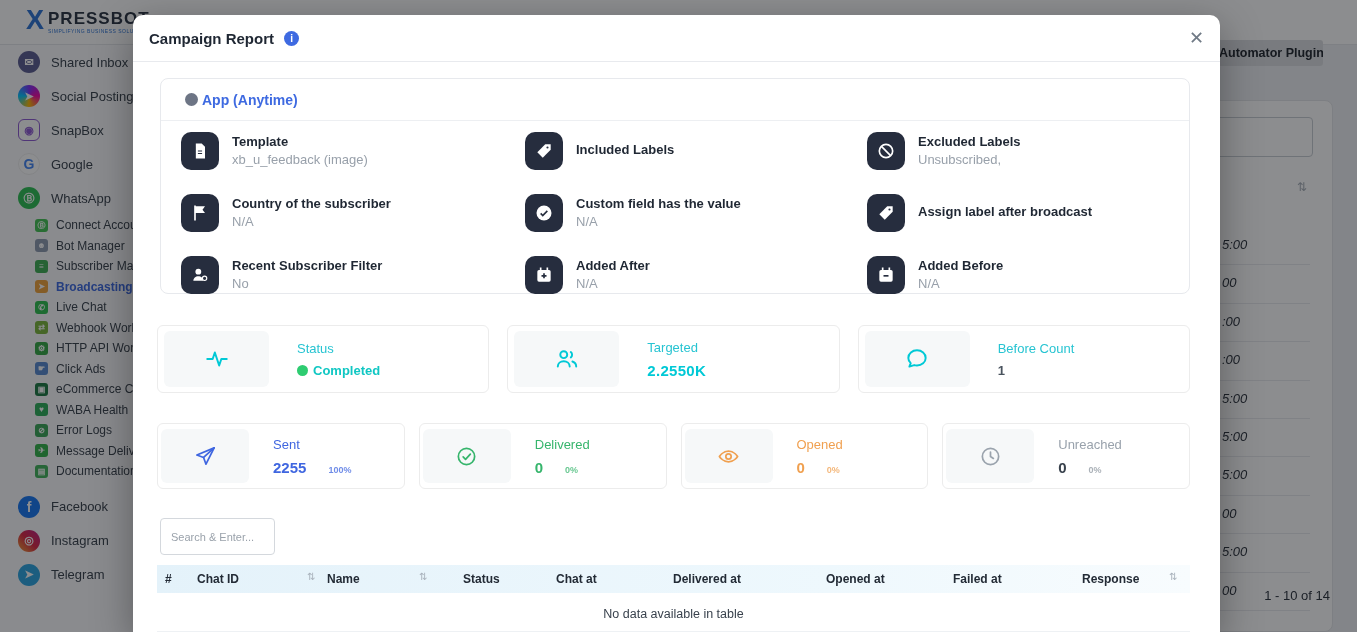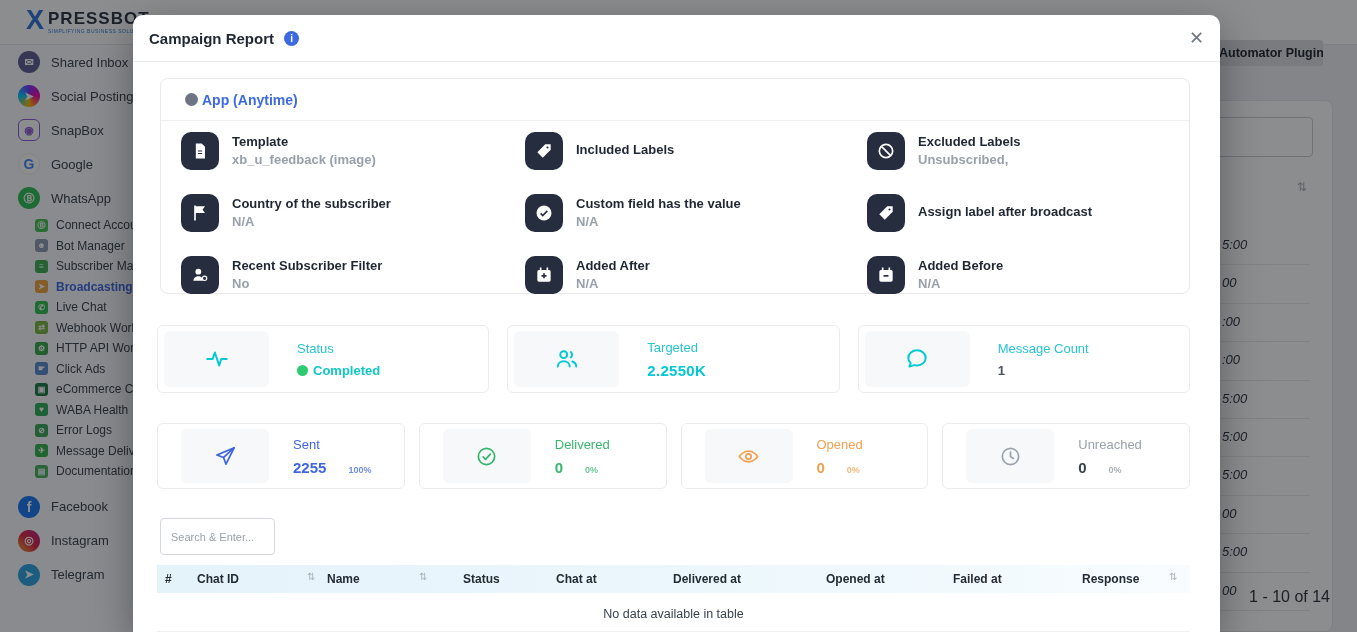--- a/index.html
+++ b/index.html
@@ -43,21 +43,21 @@
   .ic-msgdel { background:#34b44a; }
   .ic-doc { background:#43b45c; }
 
   .bg-automator { position:absolute; left:1205px; top:40px; width:118px; height:26px; background:#dcdee1; border-radius:3px; font-size:12.5px; font-weight:bold; color:#21262e; display:flex; align-items:center; justify-content:center; white-space:nowrap; overflow:hidden; }
   .bg-card { position:absolute; left:950px; top:100px; width:383px; height:532px; background:#fff; border:1px solid #e3e5e9; border-radius:8px; }
   .bg-search { position:absolute; left:1105px; top:117px; width:208px; height:40px; border:1px solid #c9ced4; border-radius:4px; background:#fff; }
   .bg-sort { position:absolute; left:1297px; top:180px; font-size:12px; color:#a6adb6; }
   .bg-rows { position:absolute; left:950px; top:227px; width:360px; }
   .bg-row { height:38.4px; border-bottom:1px solid #e8ebef; position:relative; }
   .bg-row span { position:absolute; left:272px; top:10px; font-size:13px; font-style:italic; color:#2c333d; }
-  .bg-pagination { position:absolute; right:27px; top:588px; font-size:16px; color:#2c333d; }
+  .bg-pagination { position:absolute; right:27px; top:588px; font-size:13px; color:#2c333d; }
 
   
   .overlay { position:absolute; inset:0; background:rgba(10,12,16,0.47); z-index:5; }
 
   
   .modal { position:absolute; left:133px; top:15px; width:1087px; height:617px; background:#fff; border-radius:10px 10px 0 0; z-index:10; box-shadow:0 12px 40px rgba(0,0,0,.35); }
   .modal-header { height:47px; display:flex; align-items:center; padding:0 16px; border-bottom:1px solid #e8eaee; }
   .modal-title { font-size:15px; font-weight:bold; color:#1f2733; }
   .info-dot { width:15px; height:15px; border-radius:50%; background:#3e6ae1; color:#fff; font-size:10px; font-weight:bold; display:flex; align-items:center; justify-content:center; margin-left:10px; cursor:pointer; }
   .info-dot::before { content:"i"; }
@@ -66,35 +66,35 @@
 
   .filter-box { position:absolute; left:27px; top:63px; width:1030px; height:216px; border:1px solid #e7e9ed; border-radius:8px; background:#fff; }
   .filter-head { height:42px; display:flex; align-items:center; gap:4px; padding:0 24px; border-bottom:1px solid #edeff2; }
   .gray-dot { width:13px; height:13px; border-radius:50%; background:#6d7585; }
   .filter-title { color:#3e6ae1; font-size:14px; font-weight:600; }
   .filter-grid { display:grid; grid-template-columns:344px 342px 1fr; row-gap:12px; padding:11px 20px; }
   .f-item { display:flex; gap:13px; align-items:flex-start; min-height:50px; }
   .f-icon { width:38px; height:38px; border-radius:10px; background:#262d3e; flex:none; display:flex; align-items:center; justify-content:center; }
   .f-icon svg { width:20px; height:20px; }
   .f-title { font-size:13px; font-weight:bold; color:#1f2733; margin-top:2px; }
-  .f-value { font-size:13px; color:#98a0aa; margin-top:3px;font-weight:bold; }
+  .f-value { font-size:13px; color:#98a0aa; margin-top:3px; }
 
   .stats1 { position:absolute; left:24px; top:310px; width:1033px; display:flex; gap:18px; }
   .scard { flex:1; height:68px; border:1px solid #ececec; border-radius:6px; background:#fff; display:flex; align-items:center; padding:6px; }
   .scard-pane { width:105px; height:56px; background:#f6f8f9; border-radius:6px; display:flex; align-items:center; justify-content:center; flex:none; }
   .scard-pane svg { width:26px; height:26px; }
   .scard-txt { margin-left:28px; }
   .scard-label { font-size:13px; color:#27c4d2; }
   .scard-value { font-size:13px; font-weight:bold; color:#10c7c3; margin-top:7px; display:flex; align-items:center; gap:5px; }
   .v-dot { width:11px; height:11px; border-radius:50%; background:#2ecc71; }
   .scard-value.big { font-size:15px; color:#00c9d6; letter-spacing:.3px; }
   .scard-value.plain { color:#49535e; font-weight:bold; }
 
   .stats2 { position:absolute; left:24px; top:408px; width:1033px; display:flex; gap:14px; }
-  .mcard { flex:1; height:66px; border:1px solid #ececec; border-radius:6px; background:#fff; display:flex; align-items:center; padding:23px; }
+  .mcard { flex:1; height:66px; border:1px solid #ececec; border-radius:6px; background:#fff; display:flex; align-items:center; padding:3px; }
   .mcard-pane { width:88px; height:54px; background:#f6f8f9; border-radius:6px; display:flex; align-items:center; justify-content:center; flex:none; }
   .mcard-pane svg { width:23px; height:23px; }
   .mcard-txt { margin-left:24px; }
   .mcard-label { font-size:13px; }
   .mcard-vrow { margin-top:7px; display:flex; align-items:baseline; gap:22px; }
   .mcard-value { font-size:15px; font-weight:bold; }
   .mcard-pct { font-size:9px; font-weight:bold; opacity:.75; }
   .c-sent .mcard-label, .c-sent .mcard-value, .c-sent .mcard-pct { color:#3f66e0; }
   .c-del .mcard-label, .c-del .mcard-value, .c-del .mcard-pct { color:#36b56c; }
   .c-open .mcard-label, .c-open .mcard-value, .c-open .mcard-pct { color:#f0a050; }
@@ -411,21 +411,21 @@
         <div class="scard-value big">2.2550K</div>
       </span>
     </div>
     <div class="scard">
       <span class="scard-pane">
           <svg viewBox="0 0 24 24" fill="none" stroke="#00c9d6" stroke-width="1.8" stroke-linecap="round" stroke-linejoin="round">
             <path d="M12 4c4.4 0 8 3.1 8 7s-3.6 7-8 7c-.9 0-1.8-.1-2.6-.4L5 19l1.2-3.2C4.8 14.6 4 12.9 4 11c0-3.9 3.6-7 8-7z"></path>
           </svg>
         </span>
       <span class="scard-txt">
-        <div class="scard-label">Message Count</div>
+        <div class="scard-label">Before Count</div>
         <div class="scard-value plain">1</div>
       </span>
     </div>
   </div>
 
   <div class="stats2">
     <div class="mcard c-sent">
       <span class="mcard-pane">
           <svg viewBox="0 0 24 24" fill="none" stroke="#3f66e0" stroke-width="1.8" stroke-linecap="round" stroke-linejoin="round">
             <path d="M21 3L3 10.5l7 2.5 2.5 7z"></path>

